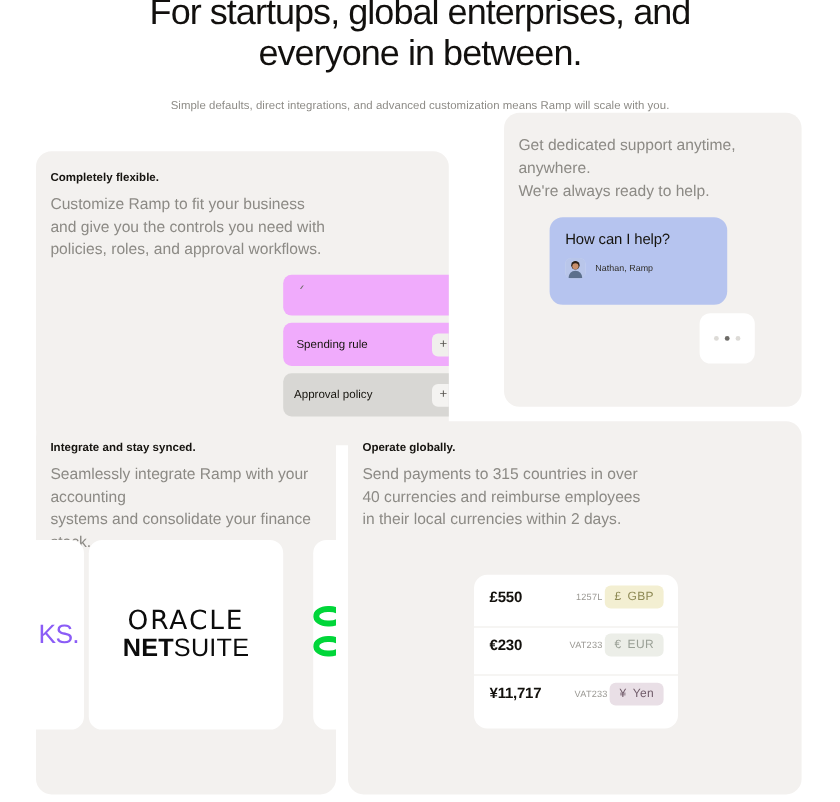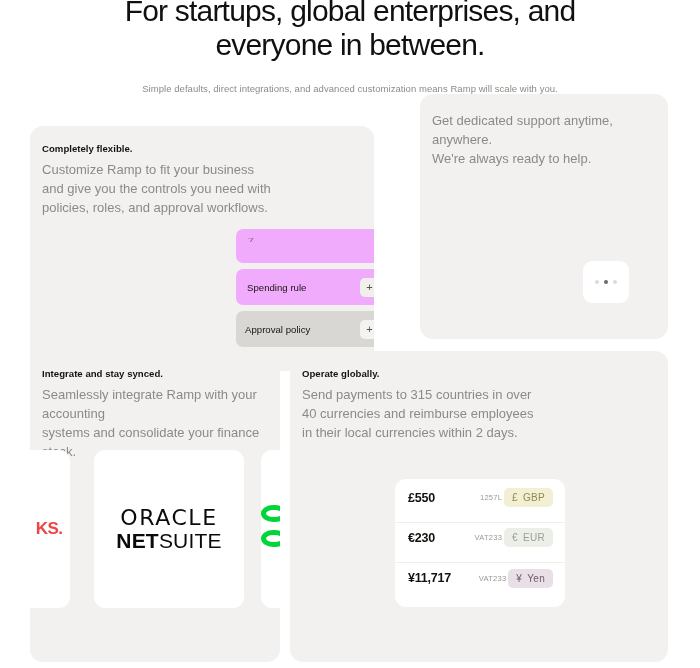--- a/index.html
+++ b/index.html
@@ -98,24 +98,24 @@
   .typing i.on { background: #6d6b67; }
 
   
   .logos { position: absolute; left: 0; top: 99px; width: 250px; height: 160px; }
   .logo-card {
     position: absolute; top: 0; height: 158px; background: #fff;
     border-radius: 11px; display: flex; align-items: center; justify-content: center;
     overflow: hidden;
   }
   #logo-quickbooks { left: -50px; width: 90px; }
-  #logo-netsuite   { left: 64px; width: 150px; }
+  #logo-netsuite   { left: 44px; width: 162px; }
   #logo-sage       { left: 231px; width: 90px; }
   .qb-text {
-    font-size: 17px; font-weight: 700; color: #ef4444;
+    font-size: 22px; font-weight: 400; color: #8b5cf6;
     letter-spacing: -0.6px; margin-left: 48px; white-space: nowrap;
   }
   .ns-wrap { text-align: center; line-height: 1.08; }
   .ns-oracle {
     font-size: 22px; letter-spacing: 1.6px; color: #0b0b0b; font-weight: 400;
     font-family: "DejaVu Sans", sans-serif;
   }
   .ns-suite { font-size: 21px; letter-spacing: 0.2px; color: #0b0b0b; font-weight: 400; }
   .ns-suite b { font-weight: 700; }
   .sage-mark { position: relative; width: 70px; height: 60px; margin-right: 52px; }
@@ -182,20 +182,35 @@
     </div>
 
   </div>
 
   <div class="card" id="card-support">
     <div class="card-head">
       <div class="card-body">Get dedicated support anytime, anywhere.
 We're always ready to help.</div>
     </div>
 
+    <div class="chat-bubble">
+      <div class="chat-q">How can I help?</div>
+      <div class="chat-meta">
+        <div class="avatar">
+          <svg viewBox="0 0 17 17" width="17" height="17">
+            <rect width="17" height="17" fill="#b9c6ea"></rect>
+            <circle cx="8.5" cy="6.1" r="3.5" fill="#2b2018"></circle>
+            <circle cx="8.5" cy="6.9" r="2.6" fill="#c98f6b"></circle>
+            <path d="M5.1 4.6 Q8.5 1.6 11.9 4.6 Q11 3.3 8.5 3.2 Q6 3.3 5.1 4.6Z" fill="#231a13"></path>
+            <path d="M2.6 17 Q3.2 10.8 8.5 10.6 Q13.8 10.8 14.4 17 Z" fill="#5c6f8c"></path>
+          </svg>
+        </div>
+        <span class="chat-name">Nathan, Ramp</span>
+      </div>
+    </div>
 
     <div class="typing">
       <i></i>
       <i class="on"></i>
       <i></i>
     </div>
   </div>
 
   <div class="card" id="card-integrate">
     <div class="card-head">

